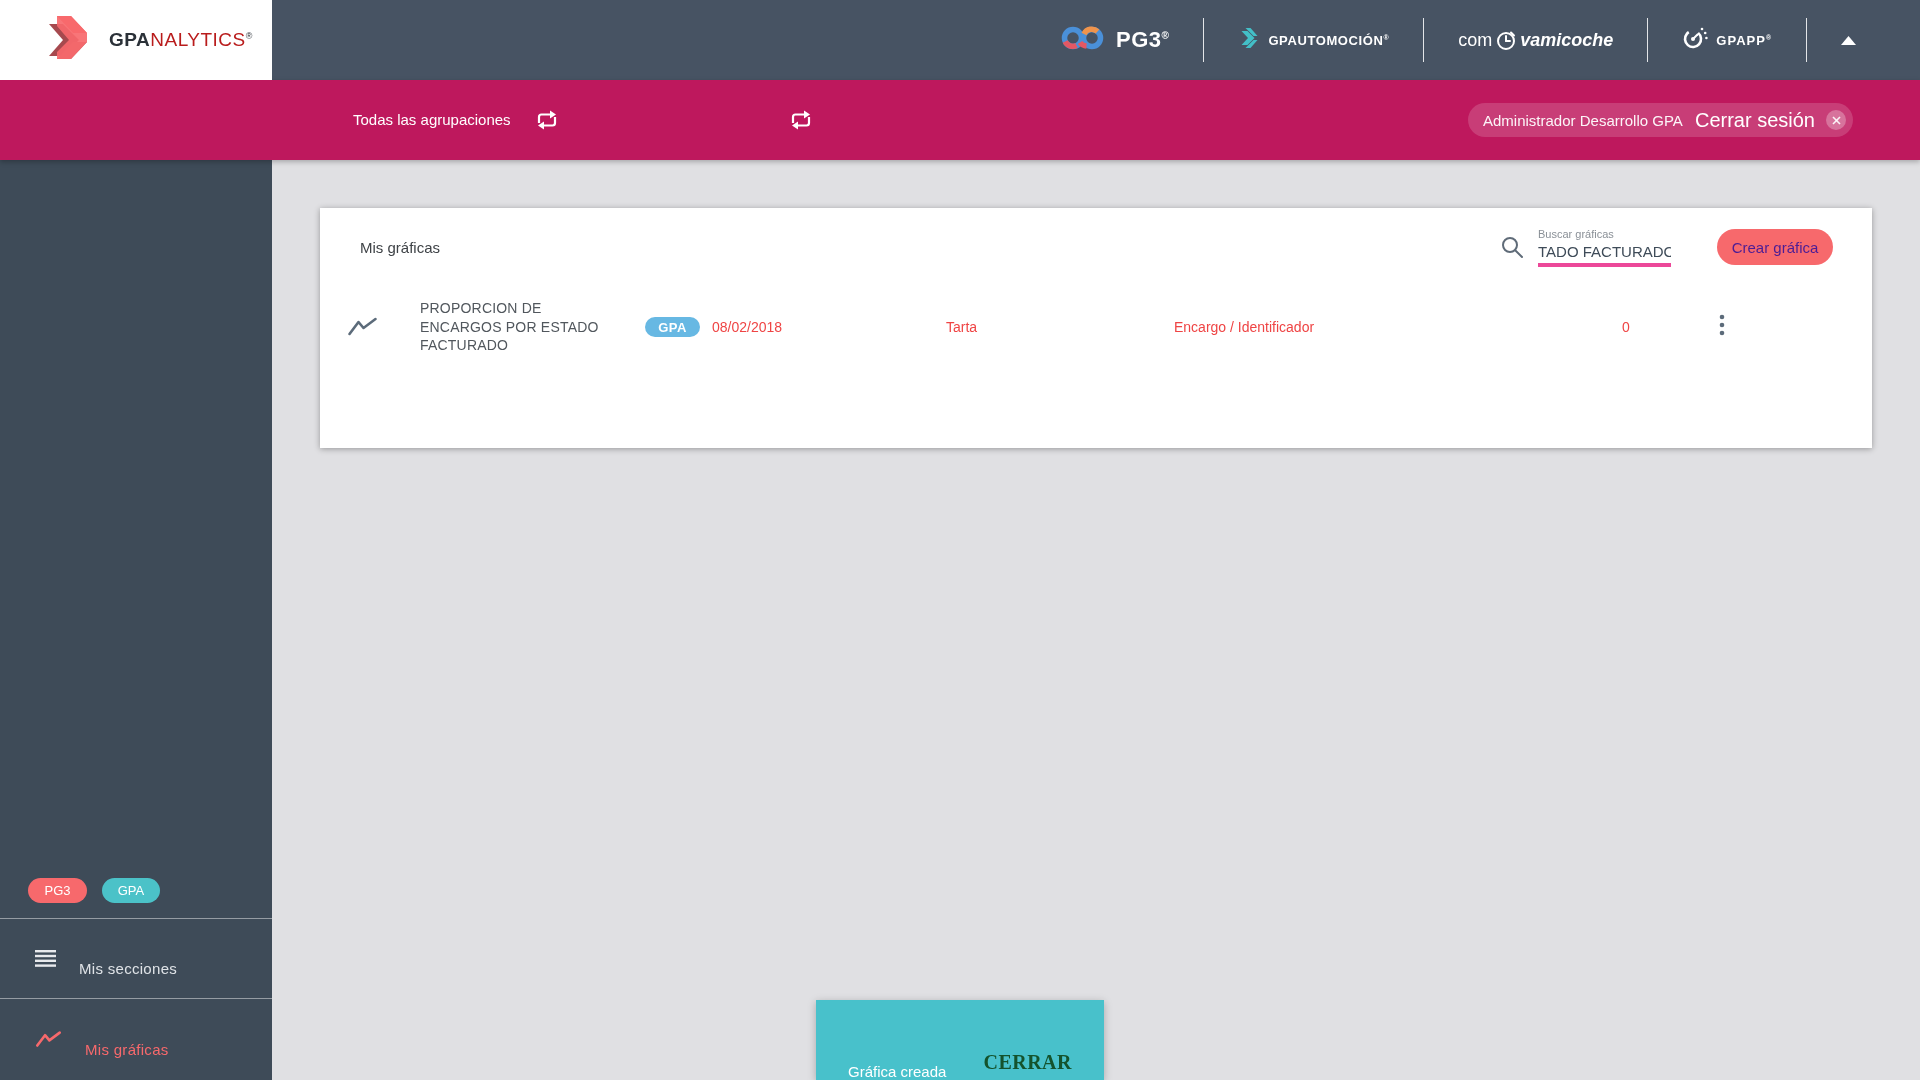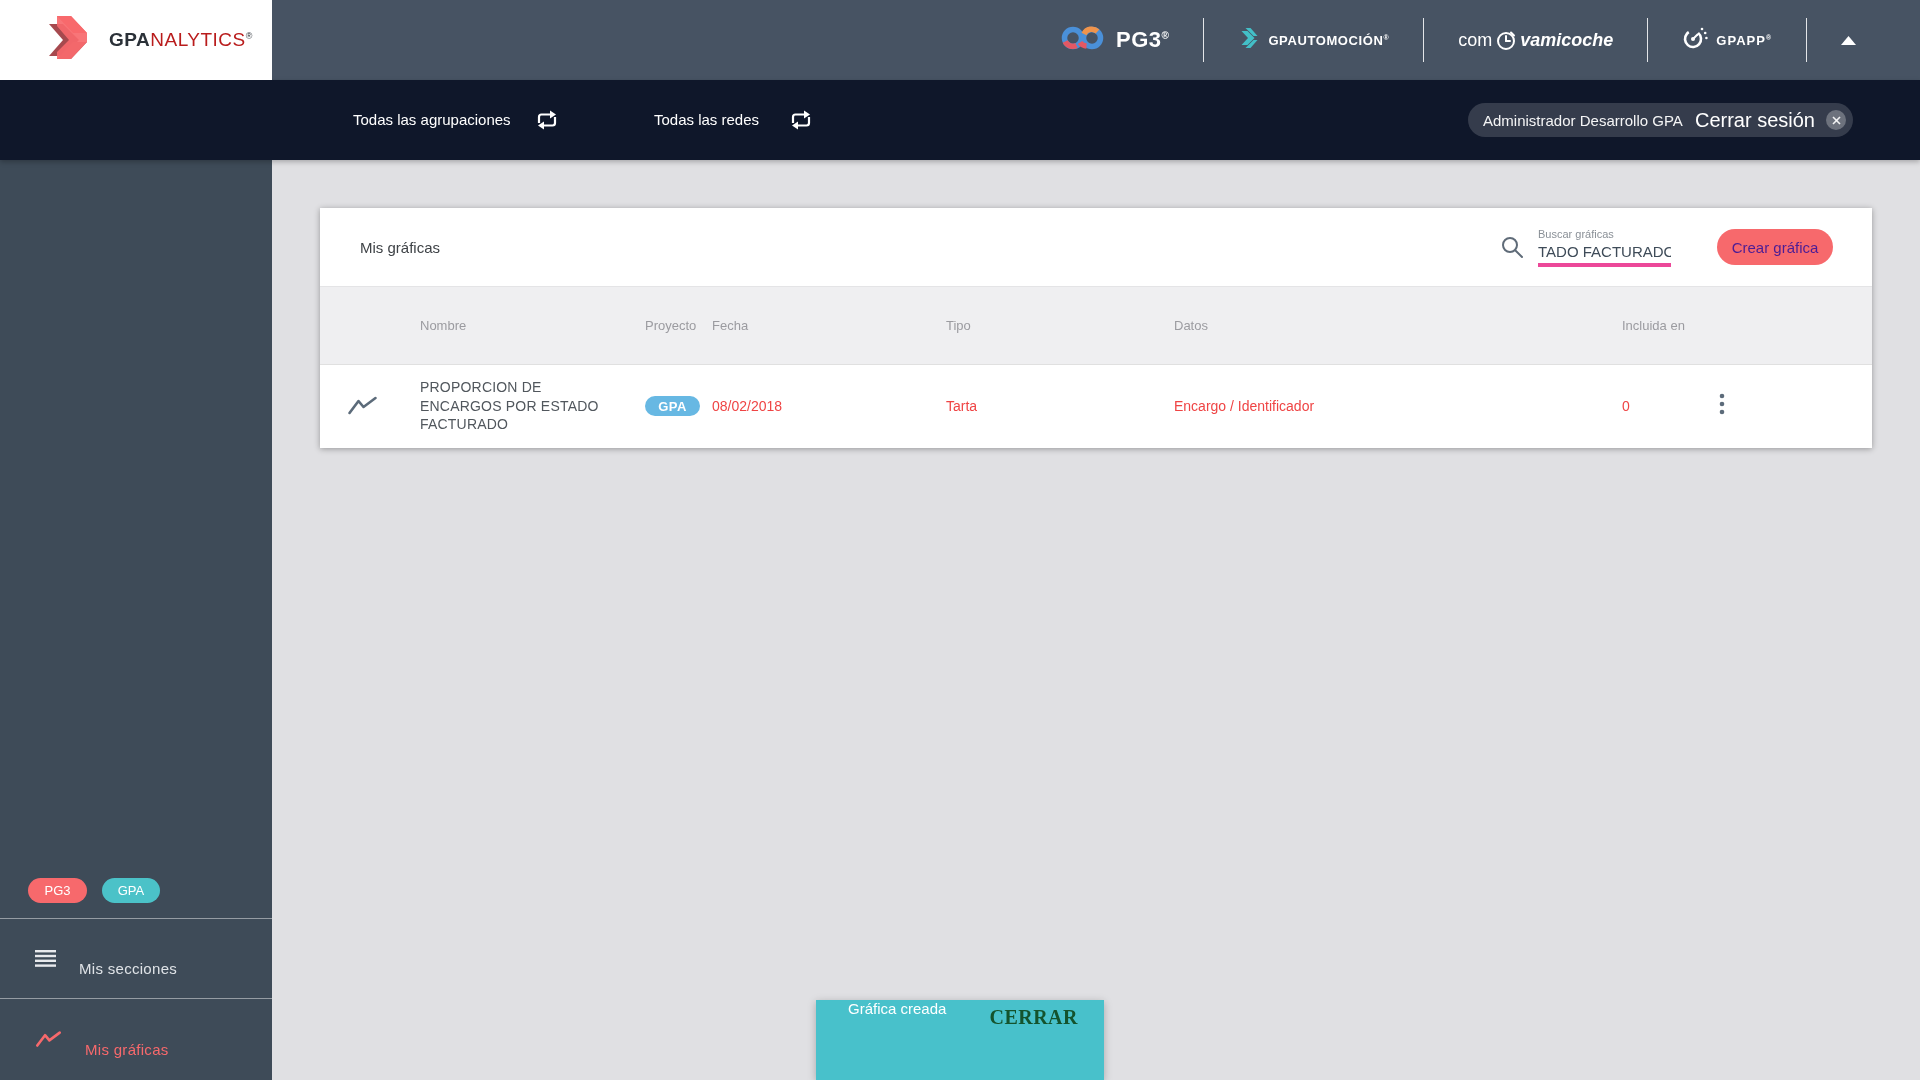--- a/index.html
+++ b/index.html
@@ -23,21 +23,21 @@
   .autotext sup { font-size:7px; }
   .comprova { font-size:18px; display:flex; align-items:center; }
   .comprova .pre { font-weight:normal; }
   .comprova .post { font-weight:bold; font-style:italic; }
   .comprova svg { margin:0 3px; }
   .gpapptext { font-size:13px; letter-spacing:1px; font-weight:bold; margin-left:8px; }
   .gpapptext sup { font-size:7px; }
   .collapse-arrow { margin-left:0; cursor:pointer; display:flex; align-items:center; }
 
   
-  .filterbar { position:absolute; left:0; top:80px; width:1920px; height:80px; background:#0f172a; z-index:2; box-shadow:0 2px 5px rgba(0,0,0,0.25); }
+  .filterbar { position:absolute; left:0; top:80px; width:1920px; height:80px; background:#be185d; z-index:2; box-shadow:0 2px 5px rgba(0,0,0,0.25); }
   .filterlabel { position:absolute; top:0; height:80px; line-height:80px; color:#ffffff; font-size:15px; }
   .flabel1 { left:353px; }
   .flabel2 { left:654px; }
   .swapbtn { position:absolute; top:29px; width:24px; height:22px; cursor:pointer; }
   .swap1 { left:535px; }
   .swap2 { left:789px; }
   .userpill { position:absolute; left:1468px; top:23px; width:385px; height:34px; border-radius:17px; background:rgba(255,255,255,0.16); display:flex; align-items:center; padding:0 7px 0 15px; color:#fff; }
   .username { font-size:15px; color:rgba(255,255,255,0.95); }
   .logoutbtn { margin-left:auto; display:flex; align-items:center; cursor:pointer; }
   .logouttext { font-size:20px; color:#ffffff; }
@@ -72,21 +72,21 @@
   .col-headers { height:79px; background:#EFEFF1; border-top:1px solid #E4E4E6; border-bottom:1px solid #E0E0E0; color:#9B9BA0; font-size:13px; }
   .trow { height:82px; background:#fff; }
   .cell-icon { display:flex; justify-content:flex-start; padding-left:27px; }
   .cell-name { font-size:14px; color:#51575D; line-height:1.32; padding-right:18px; letter-spacing:.2px; }
   .cell-text { font-size:14px; color:#ef4444; }
   .proj-badge { display:inline-flex; align-items:center; justify-content:center; width:55px; height:20px; border-radius:10px; background:#67B8E3; color:#fff; font-size:13px; font-weight:bold; letter-spacing:.5px; }
   .cell-menu { display:flex; padding-left:5px; }
   .dots-btn { cursor:pointer; padding:4px; }
 
   
-  .snackbar { position:absolute; left:816px; top:1000px; width:288px; height:80px; background:#48C1CB; display:flex; align-items:flex-start; padding:0 18px 0 32px; box-shadow:0 2px 8px rgba(0,0,0,0.25); z-index:5; }
+  .snackbar { position:absolute; left:816px; top:1000px; width:288px; height:80px; background:#48C1CB; display:flex; align-items:flex-end; padding:0 24px 0 32px; box-shadow:0 2px 8px rgba(0,0,0,0.25); z-index:5; }
   .snack-msg { color:#ffffff; font-size:15px; }
   .snack-action { margin-left:auto; color:#14532d; font-weight:bold; font-size:20px; letter-spacing:.5px; cursor:pointer; background:none; border:none; font-family:Liberation Serif, serif; padding:6px 8px; }
 </style>
 </head>
 <body>
 
 <div class="stage">
 
   <div class="topbar">
     <div class="toplogos">
@@ -171,21 +171,20 @@
   <div class="filterbar">
     <span class="filterlabel flabel1">Todas las agrupaciones</span>
     <span class="swapbtn swap1">
       <svg width="24" height="22" viewBox="0 0 24 22">
         <path d="M4 14 V8 a2.5 2.5 0 0 1 2.5 -2.5 H15" fill="none" stroke="#ffffff" stroke-width="2.2"></path>
         <polygon points="15,1.5 15,9.5 21,5.5" fill="#ffffff"></polygon>
         <path d="M20 8 V14 a2.5 2.5 0 0 1 -2.5 2.5 H9" fill="none" stroke="#ffffff" stroke-width="2.2"></path>
         <polygon points="9,12.5 9,20.5 3,16.5" fill="#ffffff"></polygon>
       </svg>
     </span>
-    <span class="filterlabel flabel2">Todas las redes</span>
     <span class="swapbtn swap2">
       <svg width="24" height="22" viewBox="0 0 24 22">
         <path d="M4 14 V8 a2.5 2.5 0 0 1 2.5 -2.5 H15" fill="none" stroke="#ffffff" stroke-width="2.2"></path>
         <polygon points="15,1.5 15,9.5 21,5.5" fill="#ffffff"></polygon>
         <path d="M20 8 V14 a2.5 2.5 0 0 1 -2.5 2.5 H9" fill="none" stroke="#ffffff" stroke-width="2.2"></path>
         <polygon points="9,12.5 9,20.5 3,16.5" fill="#ffffff"></polygon>
       </svg>
     </span>
 
     <div class="userpill">
@@ -243,30 +242,20 @@
             </svg>
           </span>
           <div class="search-field">
             <span class="search-label">Buscar gráficas</span>
             <input class="search-input" type="text" autofocus="" value="TADO FACTURADO" style="">
           </div>
           <button class="create-btn">Crear gráfica</button>
         </div>
       </div>
 
-      <div class="gridcols col-headers">
-        <span></span>
-        <span>Nombre</span>
-        <span>Proyecto</span>
-        <span>Fecha</span>
-        <span>Tipo</span>
-        <span>Datos</span>
-        <span>Incluida en</span>
-        <span></span>
-      </div>
 
       <div class="gridcols trow">
         <span class="cell-icon">
           <svg width="31" height="22" viewBox="0 0 30 22">
             <polyline points="2,18 11,6 16,12 28,3" fill="none" stroke="#5C6B7A" stroke-width="2.6" stroke-linecap="round" stroke-linejoin="round"></polyline>
           </svg>
         </span>
         <span class="cell-name">PROPORCION DE ENCARGOS POR ESTADO FACTURADO</span>
         <span><span class="proj-badge">GPA</span></span>
         <span class="cell-text">08/02/2018</span>

